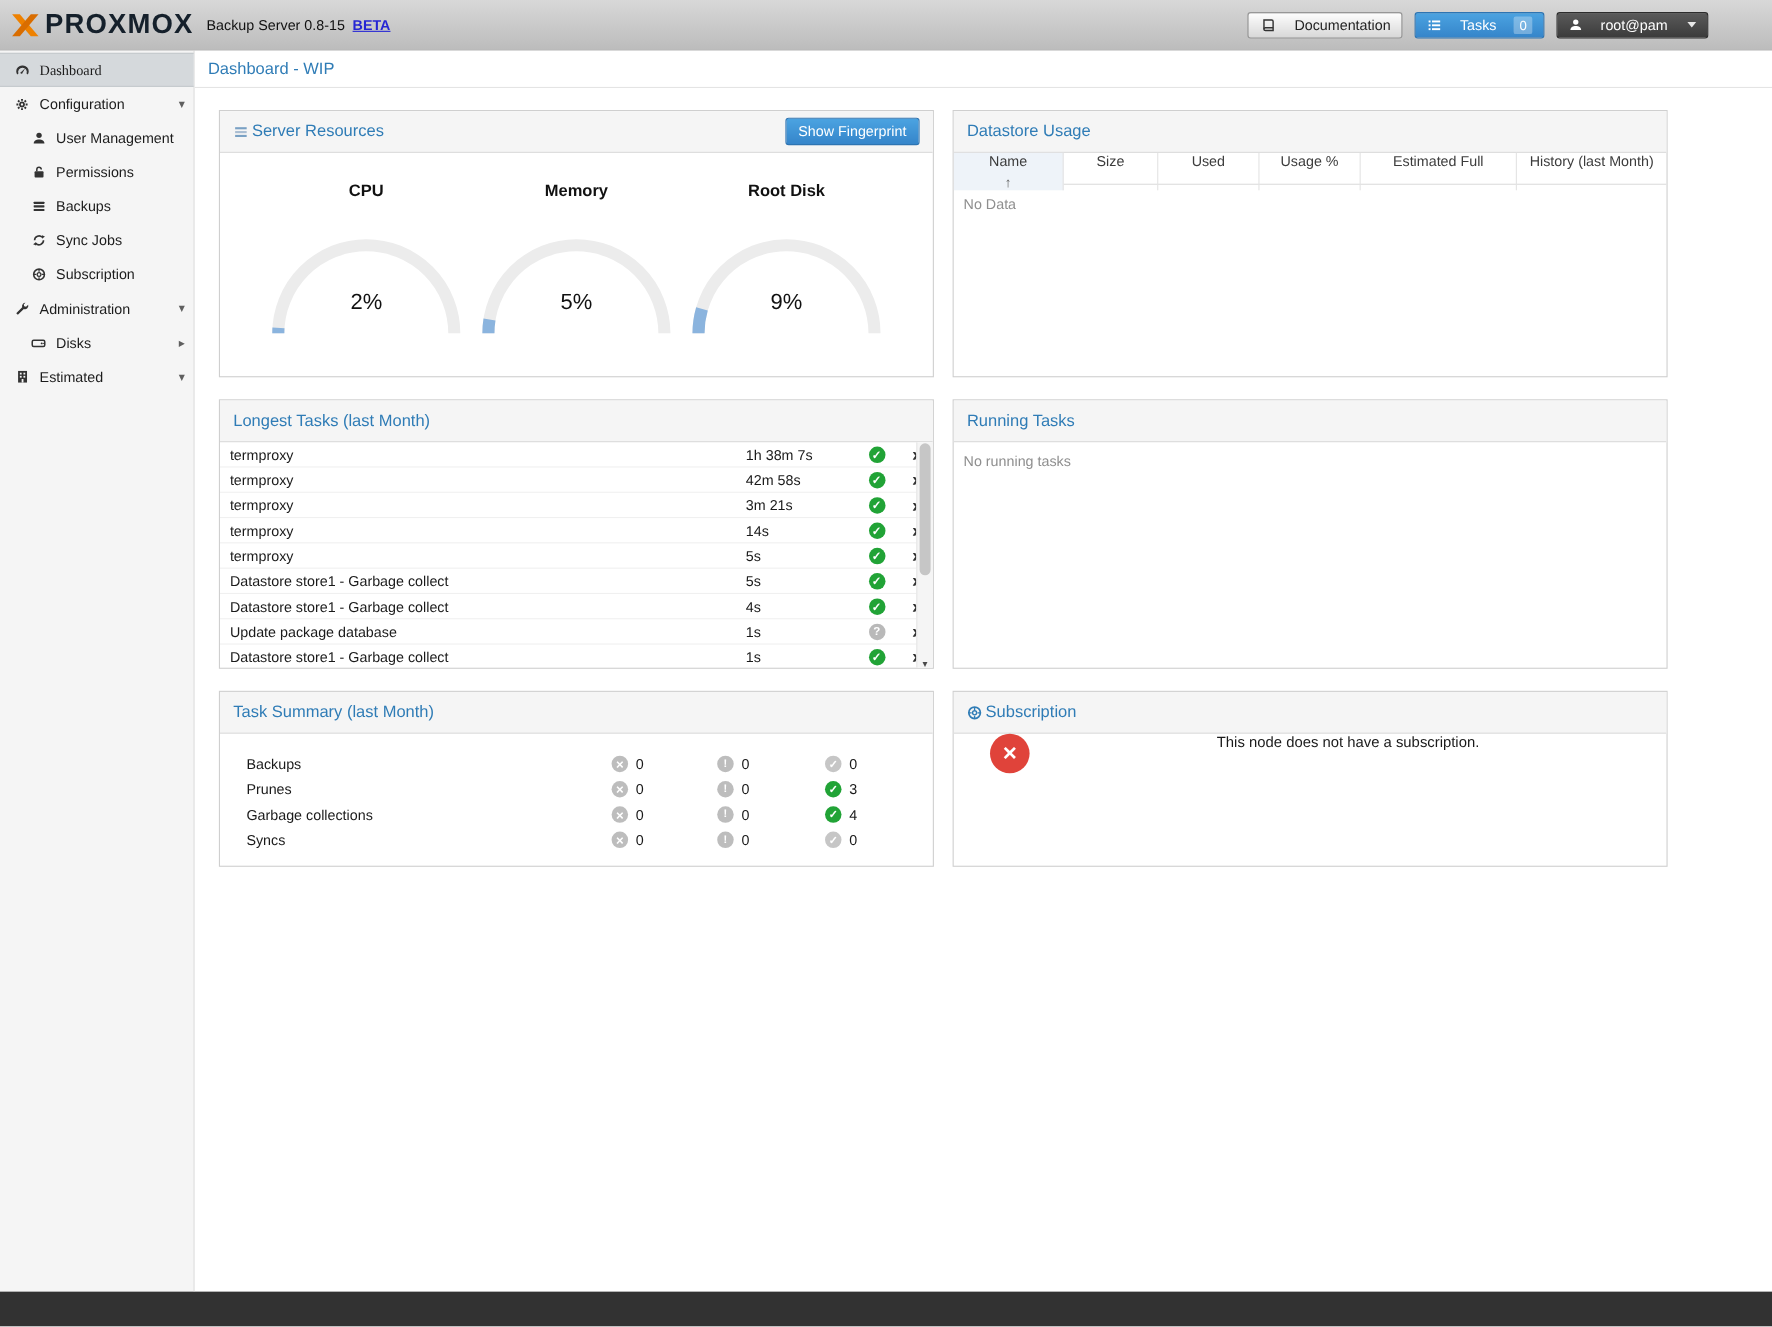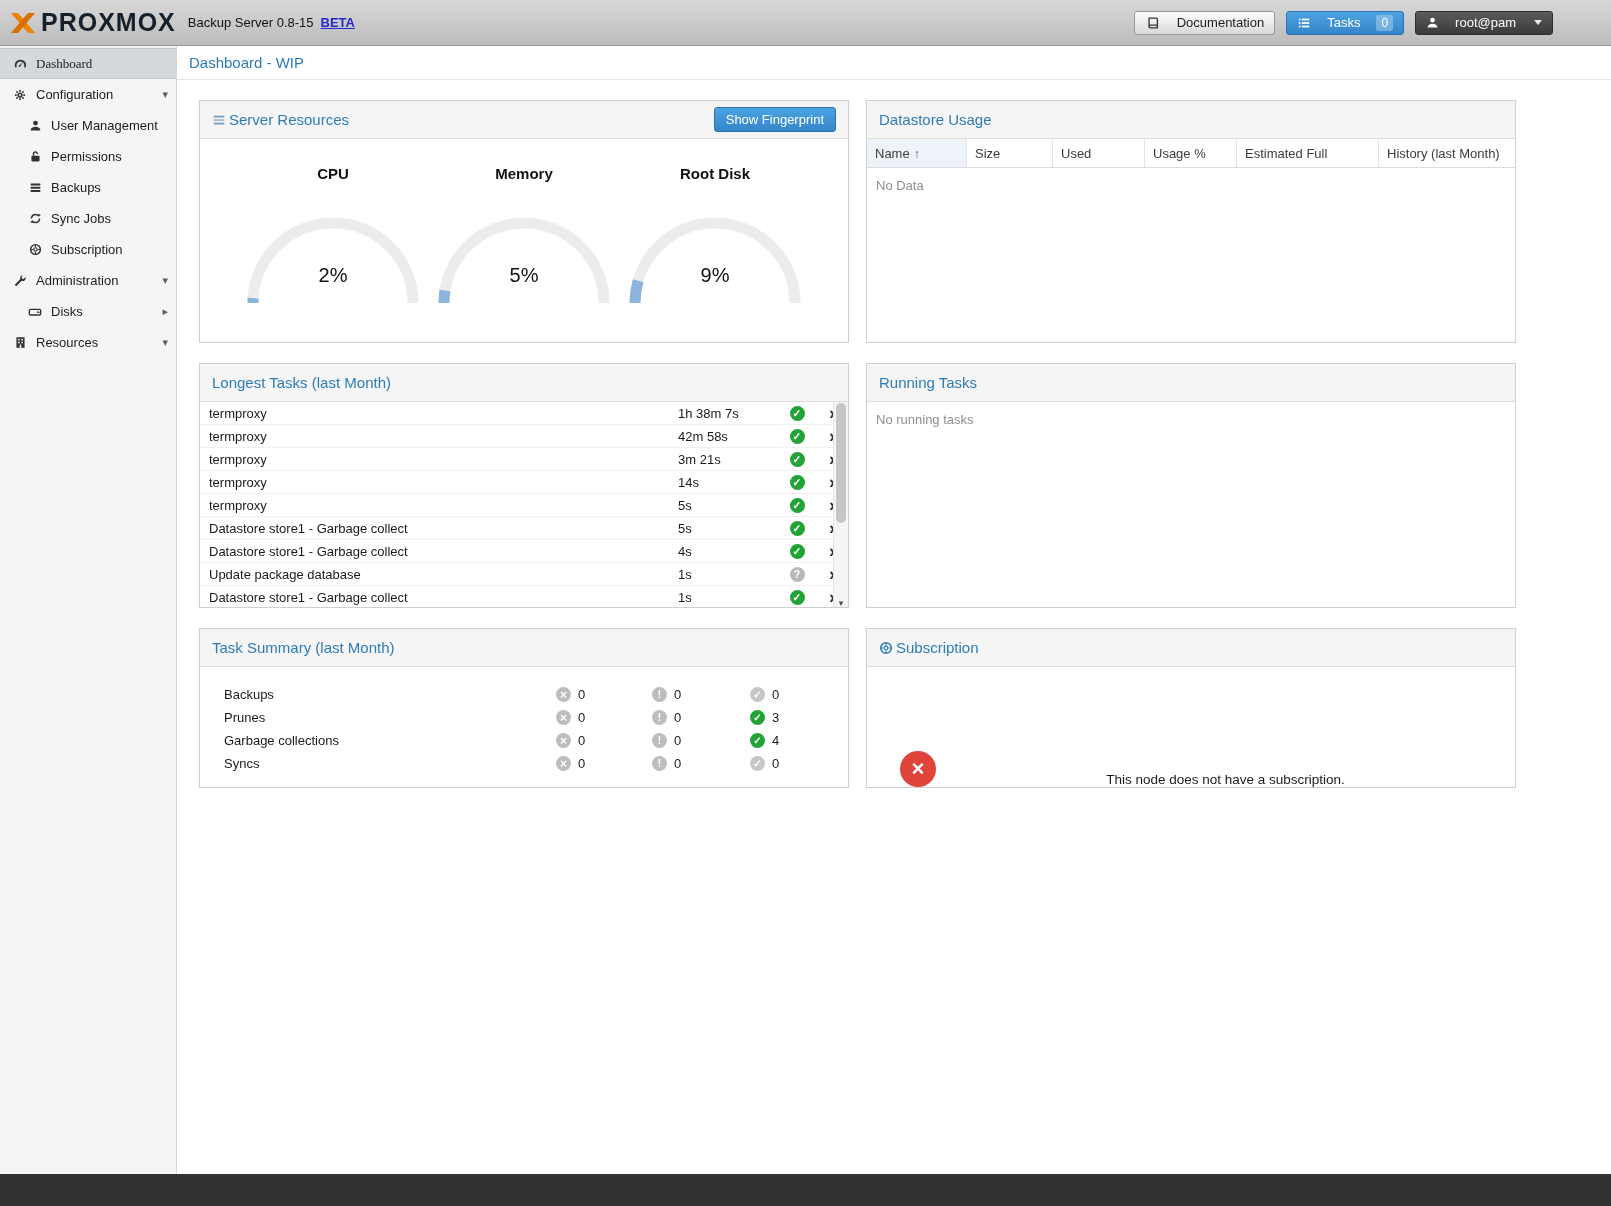--- a/index.html
+++ b/index.html
@@ -79,21 +79,21 @@
   .g-wrap { position:relative; width:190px; height:105px; }
   .g-bg  { fill:none; stroke:#ececec; stroke-width:11; }
   .g-val { fill:none; stroke:#8bb4de; stroke-width:11; }
   .g-pct { position:absolute; top:58px; left:0; right:0; font-size:20px; color:#111; }
 
   
   .du-head {
     display:grid; grid-template-columns:100px 86px 92px 92px 142px 1fr;
     height:29px; border-bottom:1px solid #dcdcdc; font-size:13px; color:#3c3c3c;
   }
-  .du-cell { border-right:1px solid #e3e3e3; display:flex; align-items:center; gap:4px; padding:0 8px; cursor:pointer; }
+  .du-cell { border-right:1px solid #e3e3e3; display:flex; align-items:center; gap:4px; padding:0 8px; cursor:pointer;flex-direction:column; }
   .du-cell:last-child { border-right:none; }
   .du-cell.sorted { background:#eef3f9; }
   .sort-arrow::before { content:"↑"; color:#555; font-size:12px; }
   .empty-text { color:#8f8f8f; font-size:13px; padding:10px 9px; }
 
   
   .tasklist { position:relative; flex:1; }
   .tasklist-rows { }
   .task-row {
     height:23px; display:grid; grid-template-columns:1fr 100px 38px 32px;
@@ -124,21 +124,21 @@
     width:15px; height:15px; border-radius:50%; background:#bdbdbd; color:#fff;
     font-size:10px; font-weight:bold; display:flex; align-items:center; justify-content:center;
   }
   .sumicon.err::before { content:"×"; font-size:12px; }
   .sumicon.warn::before { content:"!"; }
   .sumicon.chk::before { content:"✓"; }
   .sumicon.chk.state-ok { background:#21a336; }
   .sumicon.chk.state-neutral { background:#c6c6c6; }
 
   
-  .sub-body { flex:1; display:flex; align-items:flex-end; }
+  .sub-body { flex:1; display:flex; align-items:flex-start; }
   .sub-icon {
     width:36px; height:36px; border-radius:50%; background:#e0433a; color:#fff;
     font-size:22px; font-weight:bold; display:flex; align-items:center; justify-content:center;
     margin-left:33px; flex:0 0 36px;
   }
   .sub-icon::before { content:"×"; }
   .sub-msg { flex:1; text-align:center; font-size:13.5px; color:#1a1a1a; }
 </style>
 </head>
 <body>
@@ -294,21 +294,21 @@
           <rect x="3" y="1.5" width="10" height="13" fill="#333"></rect>
           <g fill="#f5f5f5">
               <rect x="5" y="3.5" width="2" height="2"></rect>
               <rect x="9" y="3.5" width="2" height="2"></rect>
               <rect x="5" y="7" width="2" height="2"></rect>
               <rect x="9" y="7" width="2" height="2"></rect>
               <rect x="7" y="10.5" width="2" height="4"></rect>
             </g>
         </svg>
       </span>
-      <span>Resources</span>
+      <span>Estimated</span>
       <span class="nav-caret down"></span>
     </div>
   </div>
 
   <div class="content">
     <div class="page-title">Dashboard - WIP</div>
 
     <div class="grid">
 
       <div class="panel">

